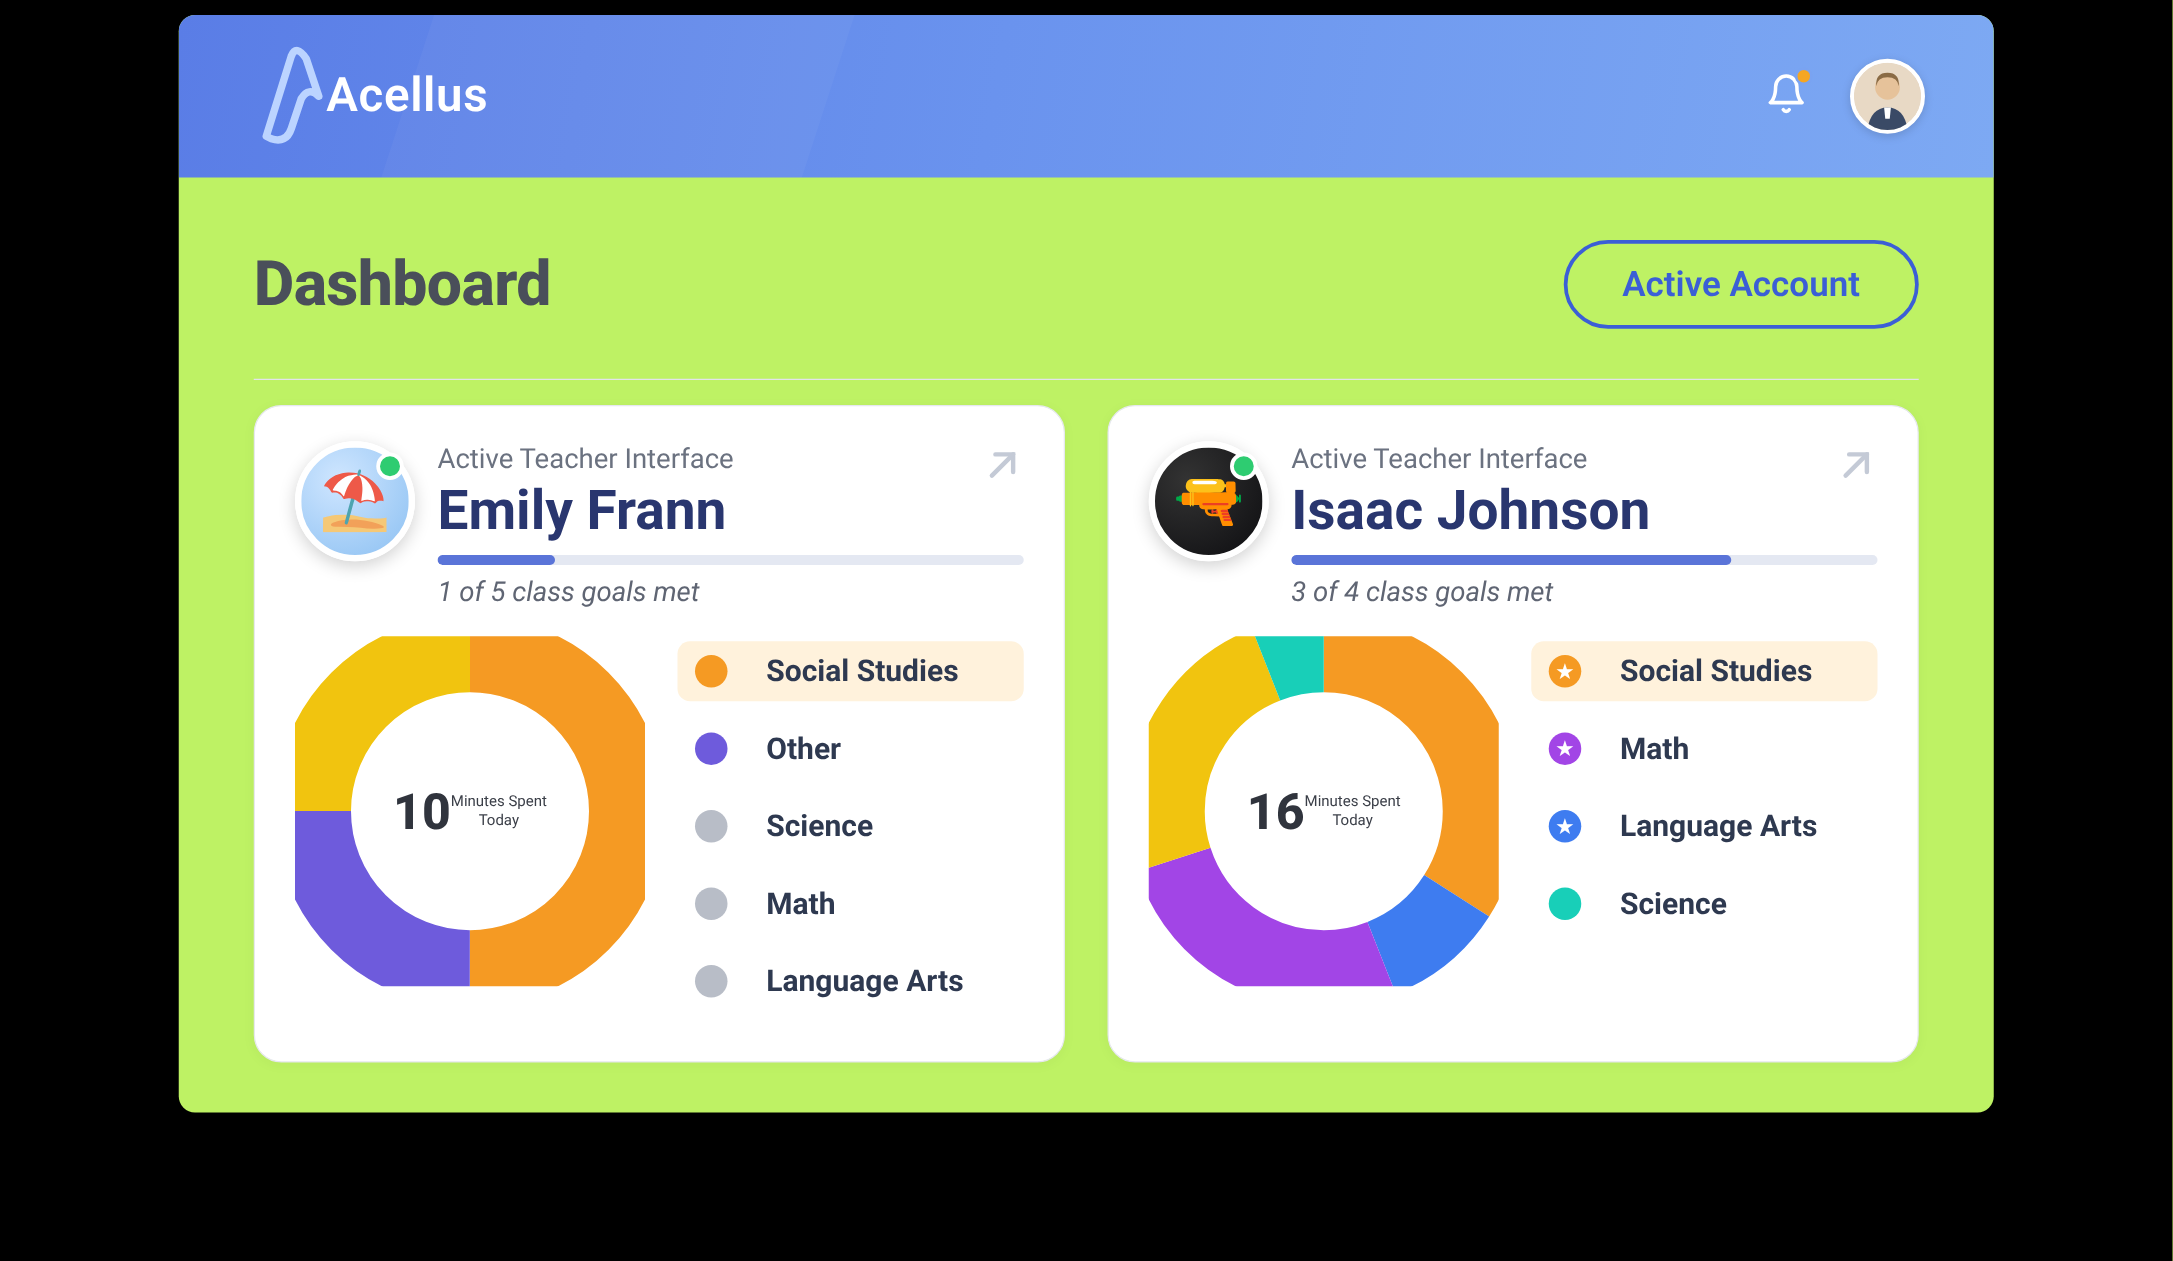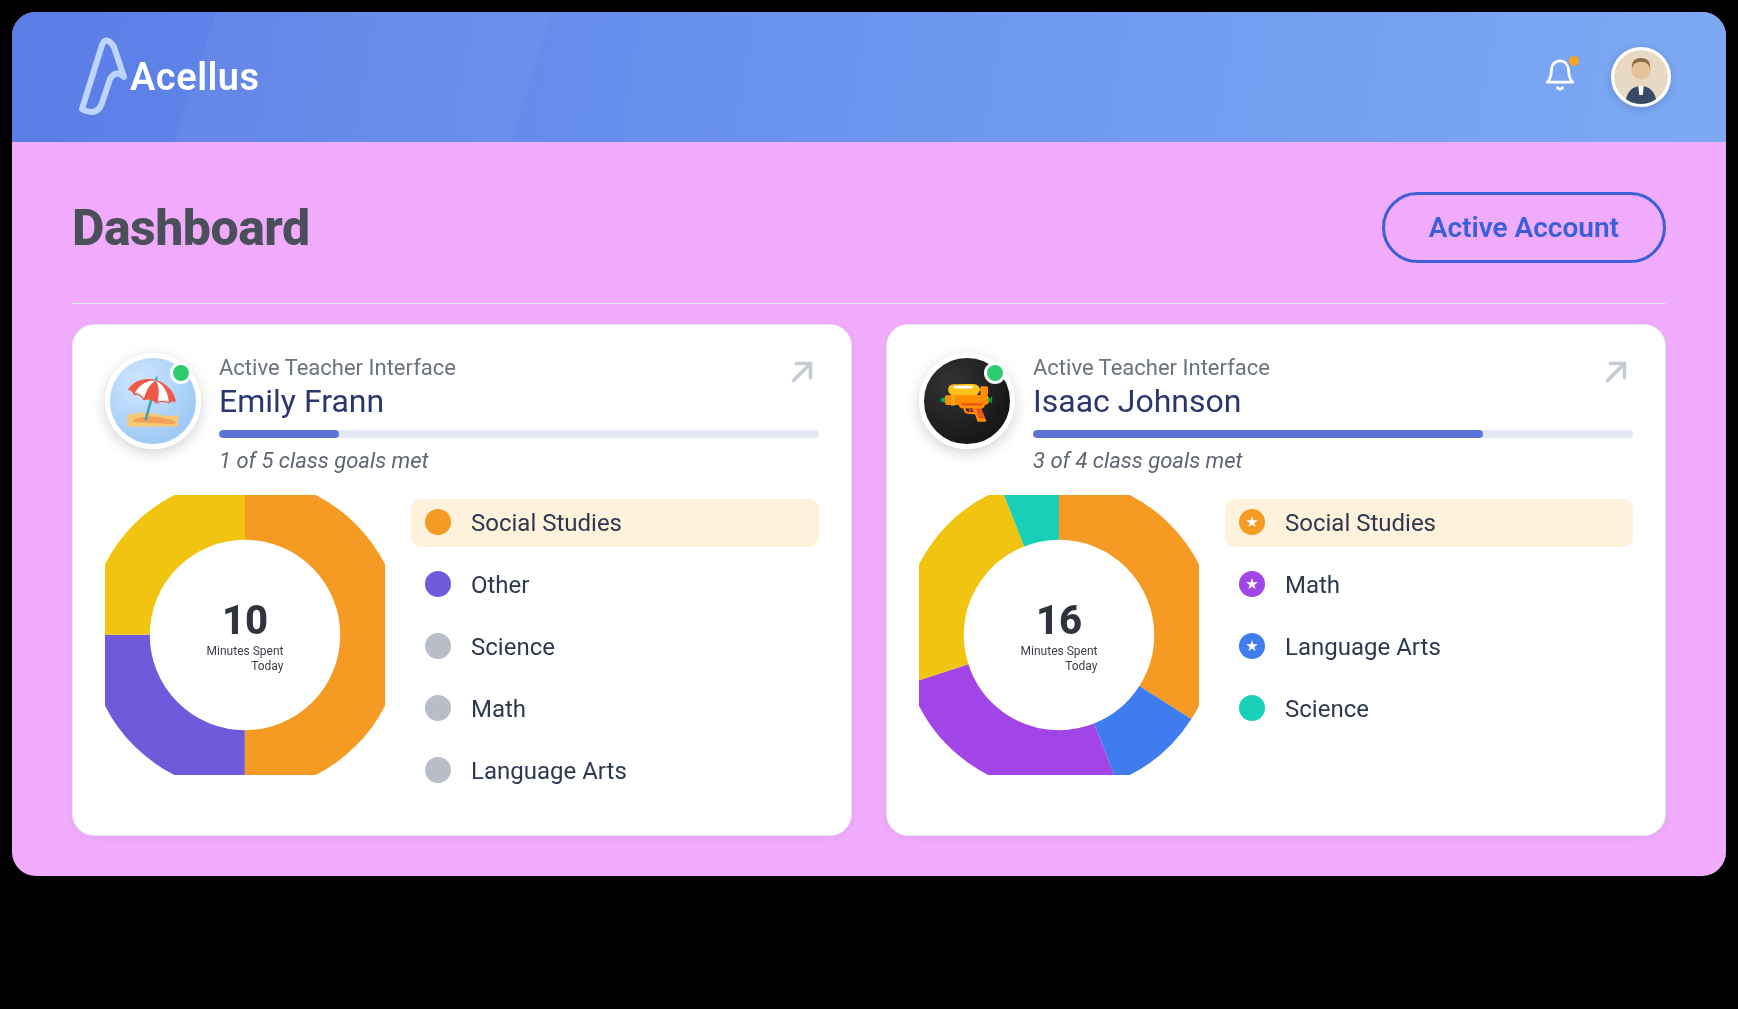--- a/index.html
+++ b/index.html
@@ -1,17 +1,17 @@
 <!DOCTYPE html>
 <html><head>
 <meta charset="utf-8">
 <style>
   *{box-sizing:border-box;margin:0;padding:0;font-family:-apple-system,BlinkMacSystemFont,"Segoe UI",Roboto,Helvetica,Arial,sans-serif;}
   body{background:#000;display:flex;align-items:flex-start;justify-content:center;min-height:100vh;padding:12px;}
-  .app{width:1714px;max-width:100%;background:#f0abfc;border-radius:24px;overflow:hidden;box-shadow:0 10px 40px rgba(0,0,0,.4);}
+  .app{width:1452px;max-width:100%;background:#bef264;border-radius:13px;overflow:hidden;box-shadow:0 10px 40px rgba(0,0,0,.4);}
   .header{height:130px;background:linear-gradient(100deg,#5a7de6 0%,#6a93ee 45%,#7da9f3 100%);display:flex;align-items:center;justify-content:space-between;padding:0 55px 0 60px;position:relative;overflow:hidden;}
   .header::before{content:"";position:absolute;left:180px;top:-60px;width:320px;height:320px;background:rgba(255,255,255,.04);transform:rotate(18deg);}
   .logo{display:flex;align-items:center;gap:6px;color:#fff;}
   .logo-mark{width:56px;height:80px;}
   .logo-text{font-size:38px;font-weight:600;letter-spacing:.5px;margin-left:-4px;}
   .header-right{display:flex;align-items:center;gap:34px;}
   .bell-wrap{position:relative;cursor:pointer;}
   .bell-wrap svg{width:34px;height:34px;}
   .bell-dot{position:absolute;top:-4px;right:-4px;width:14px;height:14px;border-radius:50%;background:#f5a623;border:2px solid #7aa3f1;}
   .avatar{width:60px;height:60px;border-radius:50%;background:#fff;display:flex;align-items:center;justify-content:center;cursor:pointer;border:3px solid #fff;box-shadow:0 2px 8px rgba(0,0,0,.15);overflow:hidden;}
@@ -23,34 +23,34 @@
   .cards{display:grid;grid-template-columns:1fr 1fr;gap:34px;}
   .card{background:#fff;border-radius:22px;border:1px solid #e6e8ee;padding:28px 32px 40px;box-shadow:0 2px 10px rgba(20,30,60,.04);}
   .card-head{display:flex;align-items:flex-start;gap:18px;position:relative;}
   .student-avatar{width:96px;height:96px;border-radius:50%;border:5px solid #fff;box-shadow:0 4px 14px rgba(0,0,0,.18);position:relative;flex-shrink:0;display:flex;align-items:center;justify-content:center;}
   .student-avatar.blue{background:radial-gradient(circle at 35% 30%,#cfe6ff,#8cc0f2);}
   .student-avatar.dark{background:radial-gradient(circle at 30% 30%,#333,#0d0d10);}
   .student-avatar .emoji{font-size:46px;line-height:1;}
   .online-dot{position:absolute;top:4px;right:4px;width:22px;height:22px;border-radius:50%;background:#2ecc71;border:3px solid #fff;}
   .card-head-info{flex:1;padding-top:2px;}
   .interface-label{font-size:22px;color:#6b7280;margin-bottom:2px;}
-  .student-name{font-size:32px;font-weight:400;color:#29366f;margin-bottom:10px;cursor:pointer;}
+  .student-name{font-size:44px;font-weight:700;color:#29366f;margin-bottom:10px;cursor:pointer;}
   .progress-bar{width:100%;height:8px;background:#e4e8f2;border-radius:6px;overflow:hidden;margin-bottom:10px;}
   .progress-fill{height:100%;background:#5a74d8;border-radius:6px;}
   .goals-text{font-size:22px;font-style:italic;color:#5f6573;}
   .expand{position:absolute;top:2px;right:0;color:#c4cad6;cursor:pointer;}
   .expand svg{width:34px;height:34px;}
   .card-body{display:flex;gap:26px;margin-top:22px;align-items:flex-start;}
   .donut-wrap{position:relative;width:280px;height:280px;flex-shrink:0;}
   .donut-wrap svg{width:100%;height:100%;transform:rotate(-90deg);}
-  .donut-center{position:absolute;inset:0;display:flex;flex-direction:column;align-items:center;justify-content:center;text-align:right;color:#30343d;}
+  .donut-center{position:absolute;inset:0;display:flex;flex-direction:row;align-items:center;justify-content:center;text-align:center;color:#30343d;}
   .donut-center .num{font-size:40px;font-weight:800;}
   .donut-center .lbl{font-size:12px;font-weight:400;color:#3b3f48;line-height:1.25;}
   .legend{flex:1;display:flex;flex-direction:column;gap:14px;margin-top:4px;}
-  .legend-item{display:flex;gap:20px;font-size:24px;font-weight:400;color:#2e3950;padding:10px 14px;border-radius:10px;}
+  .legend-item{display:flex;align-items:center;gap:31px;font-size:24px;font-weight:700;color:#2e3950;padding:10px 14px;border-radius:10px;}
   .legend-item.highlight{background:#fff2dc;}
   .legend-dot{width:26px;height:26px;border-radius:50%;flex-shrink:0;display:flex;align-items:center;justify-content:center;}
   .legend-dot .star{color:#fff;font-size:15px;line-height:1;}
 </style>
 </head>
 <body>
 
 <div class="app">
 
   <div class="header">

